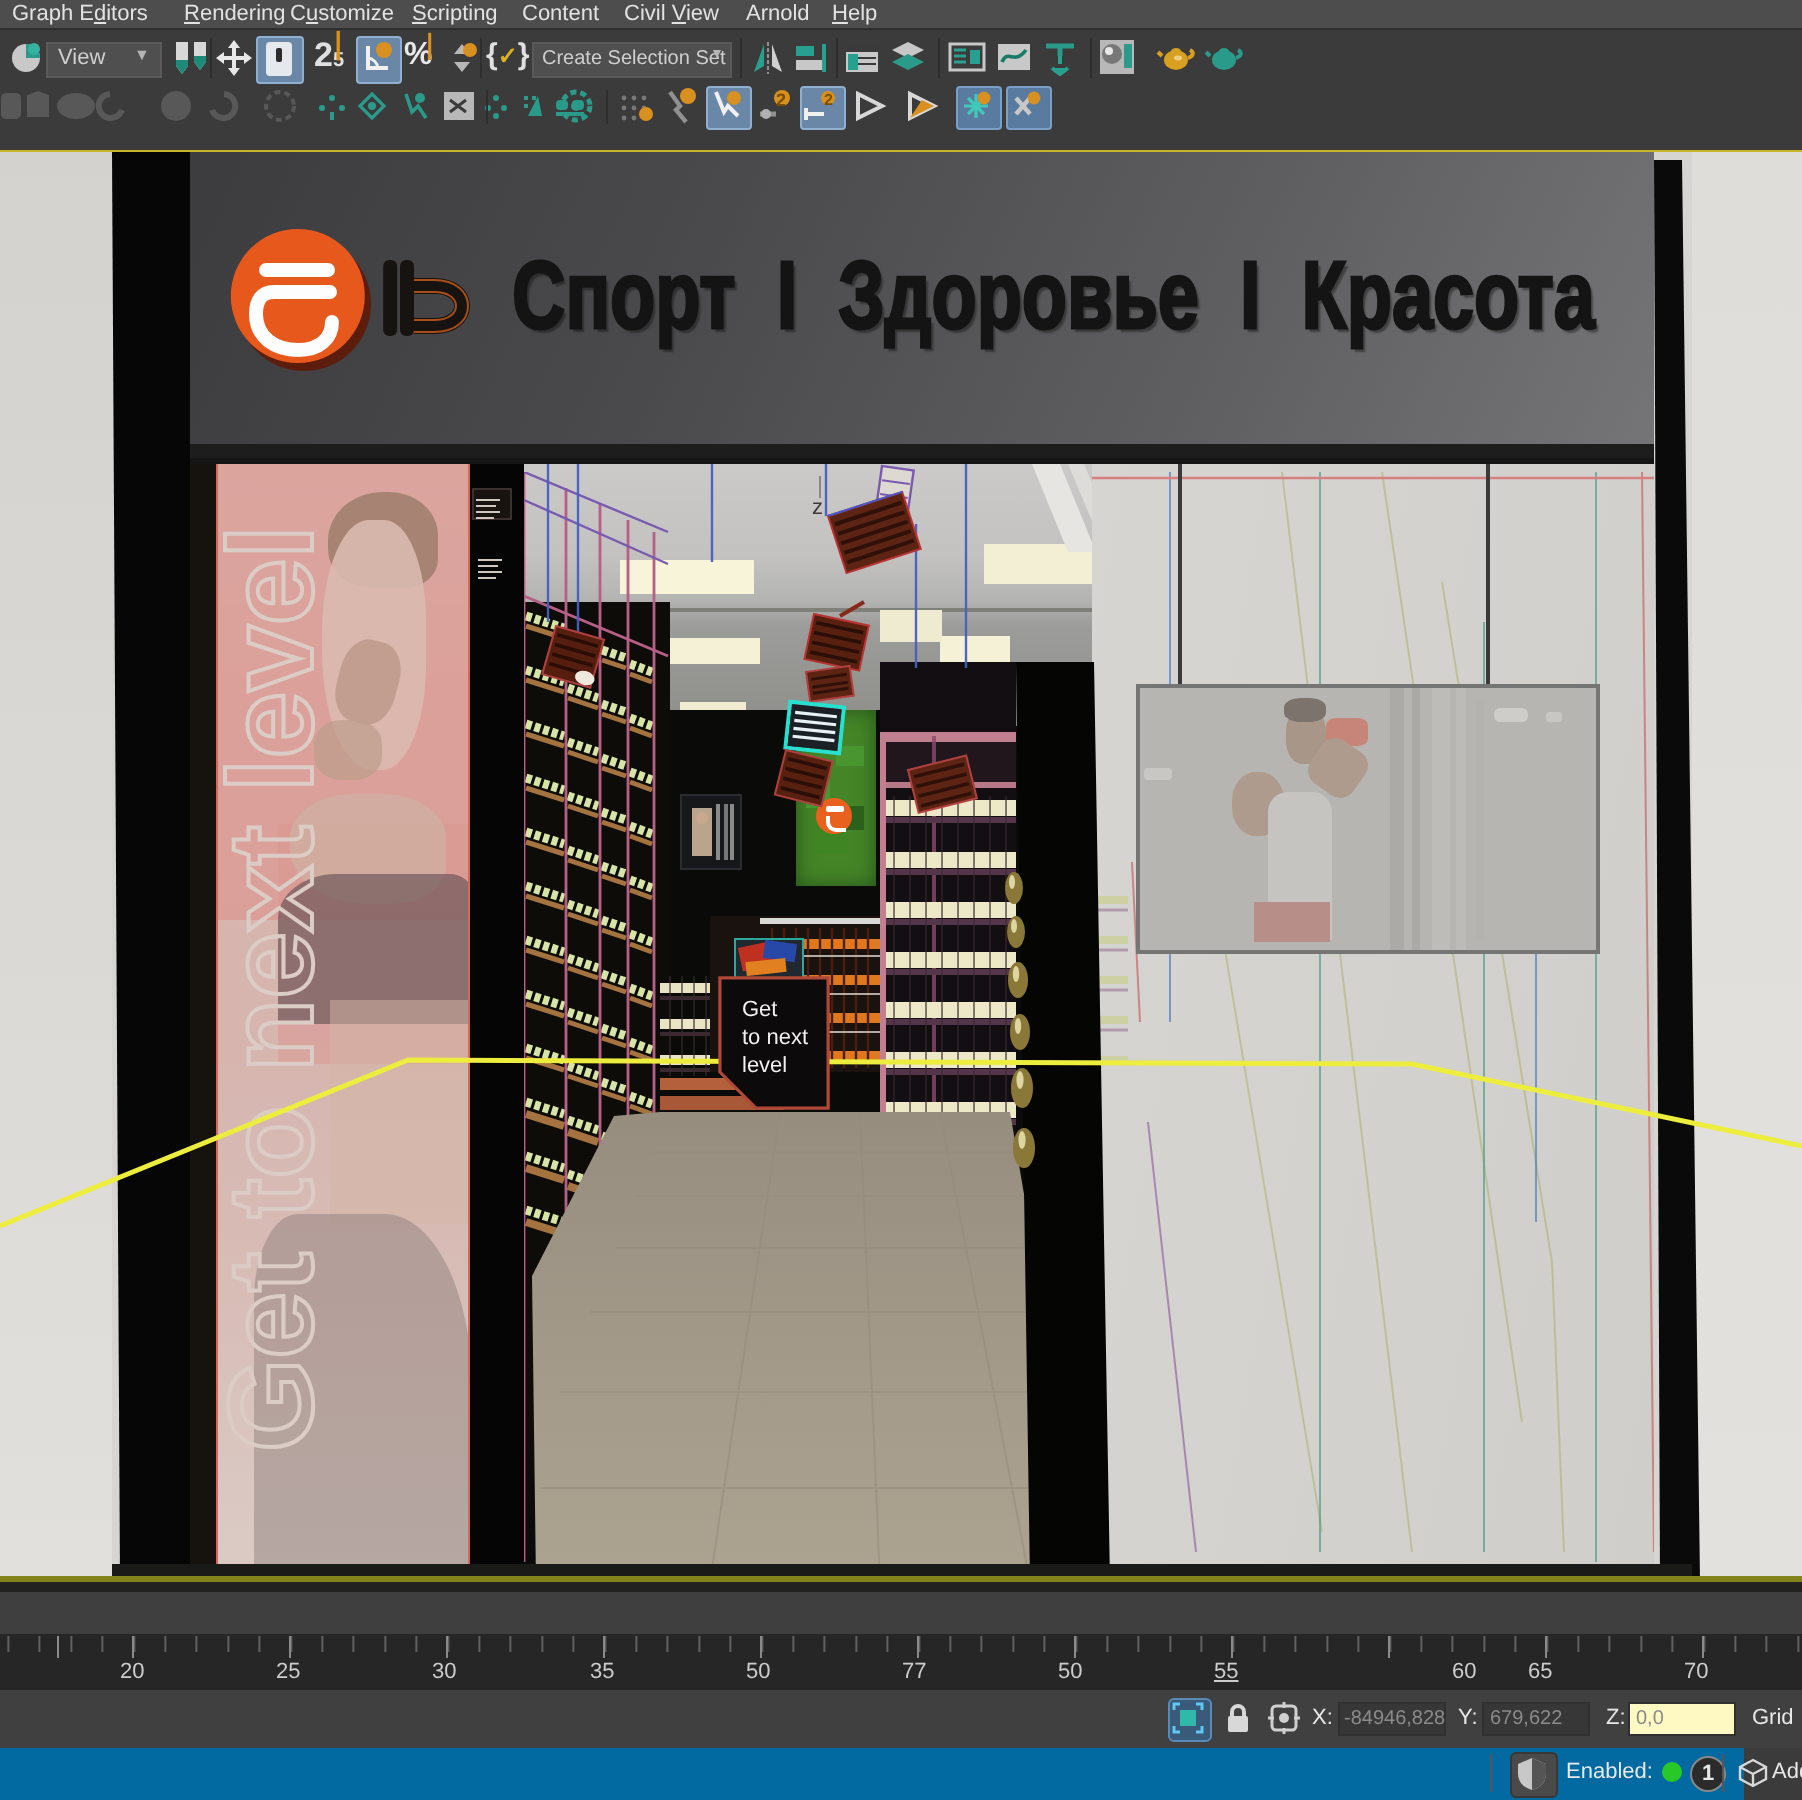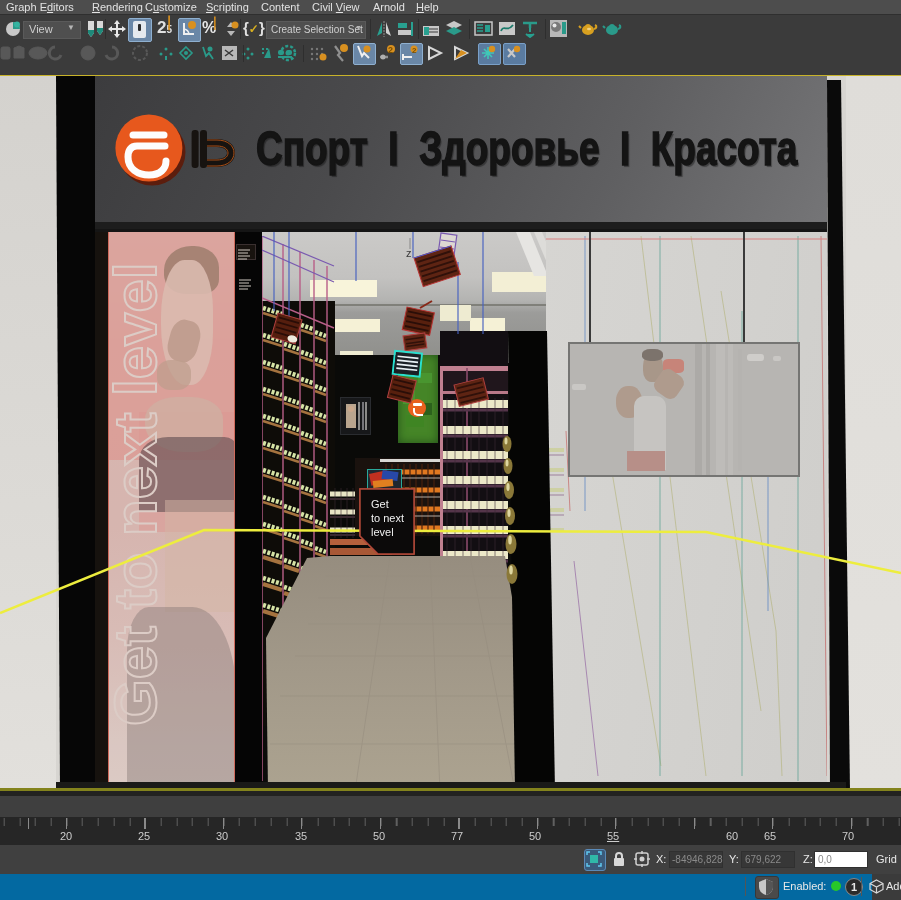--- a/index.html
+++ b/index.html
@@ -748,21 +748,21 @@
       </svg>
     <span class="abs" style="left:656px;top:8px;">X:</span>
     <div class="abs" style="left:669px;top:6px;width:52px;height:15px;background:#373737;border:1px solid #303030;color:#8a8a8a;font-size:10px;">
         <span class="abs" style="left:2px;top:2px;">-84946,828</span>
       </div>
     <span class="abs" style="left:729px;top:8px;">Y:</span>
     <div class="abs" style="left:741px;top:6px;width:52px;height:15px;background:#373737;border:1px solid #303030;color:#8a8a8a;font-size:10px;">
         <span class="abs" style="left:3px;top:2px;">679,622</span>
       </div>
     <span class="abs" style="left:803px;top:8px;">Z:</span>
-    <div class="abs" style="left:814px;top:6px;width:52px;height:15px;background:#ffffff;border:1px solid #303030;color:#8a8a8a;font-size:10px;">
+    <div class="abs" style="left:814px;top:6px;width:52px;height:15px;background:#fef9c3;border:1px solid #303030;color:#8a8a8a;font-size:10px;">
         <span class="abs" style="left:3px;top:2px;">0,0</span>
       </div>
     <span class="abs" style="left:876px;top:8px;">Grid</span>
   </div>
   <div id="status2" class="abs" style="left:0;top:874px;width:872px;height:26px;background:#0369a1;color:#e8e8e8;font-size:11px;">
     <div class="abs" style="left:745px;top:3px;width:1px;height:19px;background:#555;"></div>
     <div class="abs" style="left:755px;top:2px;width:22px;height:21px;background:#4a4a4a;border:1px solid #383838;border-radius:3px;">
       <svg width="20" height="20">
           <path d="M10 2 L17 5 V10 C17 14 14 17 10 18 C6 17 3 14 3 10 V5 Z" fill="#c8c8c8"></path>
           <path d="M10 2 L17 5 V10 C17 14 14 17 10 18 Z" fill="#555"></path>

